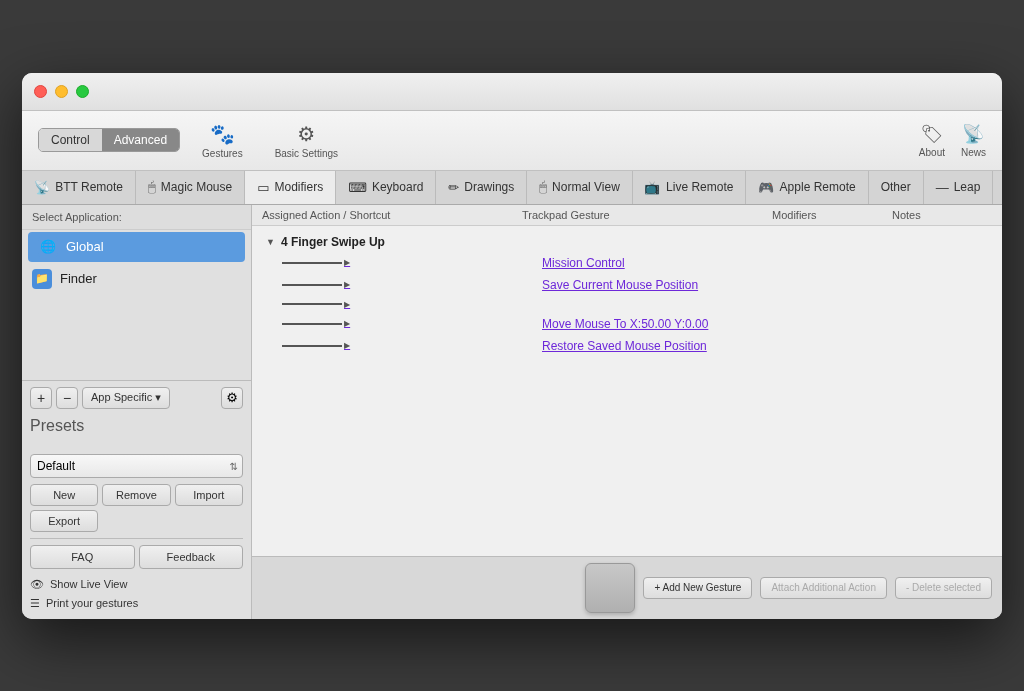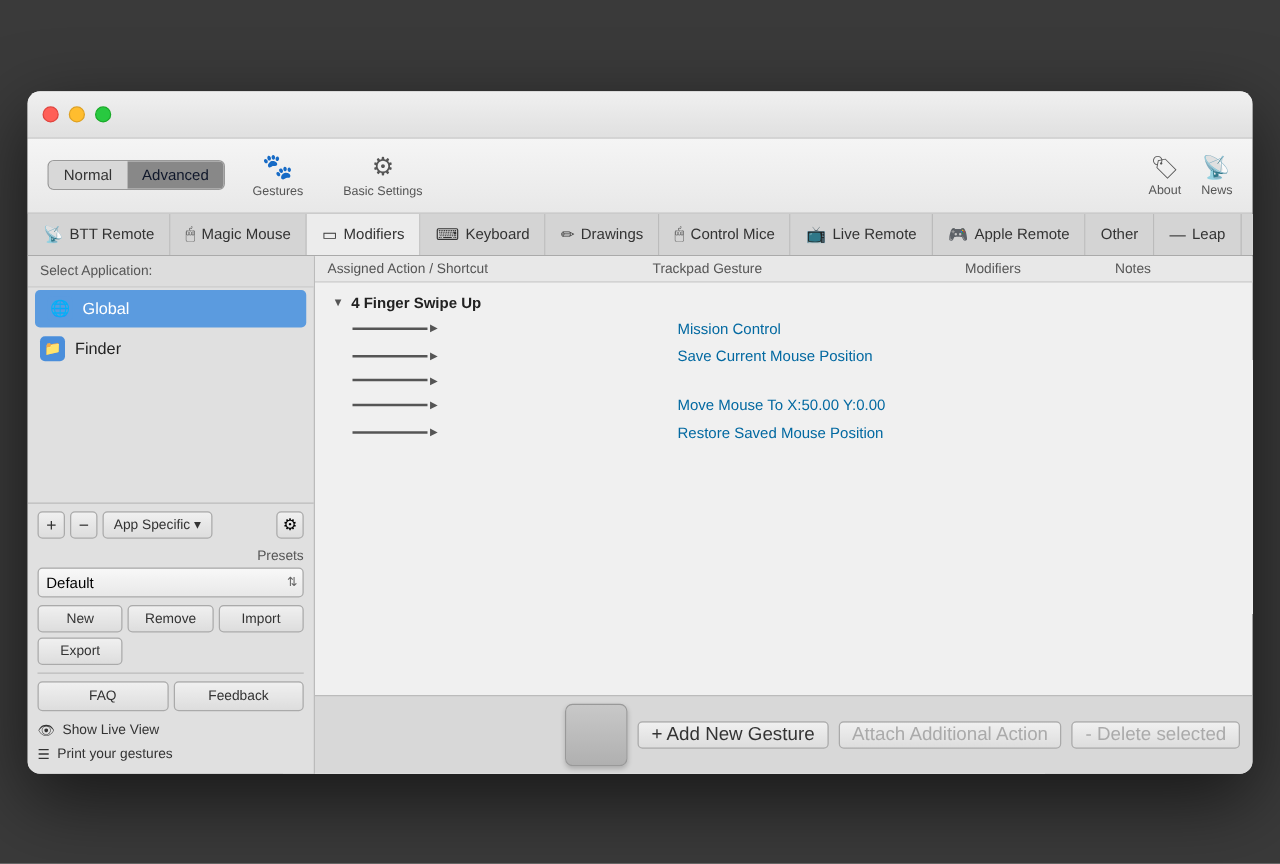--- a/index.html
+++ b/index.html
@@ -58,21 +58,21 @@
     .toolbar-segment button {
       padding: 4px 12px;
       font-size: 12px;
       border: none;
       cursor: pointer;
       background: #d8d8d8;
       color: #333;
     }
     .toolbar-segment button.active {
       background: #888;
-      color: #0f172a;
+      color: #ffffff;
     }
     .toolbar-icon-btn {
       display: flex;
       flex-direction: column;
       align-items: center;
       gap: 2px;
       cursor: pointer;
       padding: 4px 10px;
     }
     .toolbar-icon-btn .icon-label {
@@ -228,24 +228,23 @@
       font-size: 13px;
       display: flex;
       align-items: center;
       justify-content: center;
       margin-left: auto;
     }
     .presets-section {
       margin-bottom: 6px;
     }
     .presets-label {
-      font-size: 11px;
-      color: #555;
-      margin-bottom: 3px;
-      text-align: right;
+      font-size: 16px;
+      color: #555;
+      margin-bottom: 19px;
     }
     .presets-select {
       width: 100%;
       height: 24px;
       border: 1px solid #aaa;
       background: linear-gradient(to bottom, #f8f8f8, #e8e8e8);
       border-radius: 4px;
       font-size: 12px;
       padding: 0 6px;
       appearance: none;
@@ -355,21 +354,22 @@
       color: #222;
       cursor: pointer;
     }
     .triangle { font-size: 9px; color: #555; }
     .gesture-row {
       display: grid;
       grid-template-columns: 260px 1fr;
       align-items: center;
       padding: 4px 20px;
       font-size: 12px;
-      color: #0369a1;
+      color: #6d28d9;
+      text-decoration: underline;
     }
     .gesture-cell {
       display: flex;
       align-items: center;
     }
     .arrow-line {
       display: inline-flex;
       align-items: center;
       gap: 0;
       font-size: 11px;
@@ -412,21 +412,21 @@
       border-radius: 6px;
       box-shadow: 0 2px 4px rgba(0,0,0,0.2);
     }
     .bottom-action-btn {
       height: 22px;
       padding: 0 10px;
       border: 1px solid #aaa;
       background: linear-gradient(to bottom, #f0f0f0, #ddd);
       border-radius: 4px;
       cursor: pointer;
-      font-size: 15px;
+      font-size: 10px;
       color: #333;
     }
     .bottom-action-btn.add {
       font-weight: 500;
     }
     .bottom-action-btn.disabled {
       color: #aaa;
       cursor: default;
     }
   </style>
@@ -438,21 +438,21 @@
   <div class="titlebar">
     <div class="traffic-lights">
       <div class="traffic-light tl-close"></div>
       <div class="traffic-light tl-minimize"></div>
       <div class="traffic-light tl-maximize"></div>
     </div>
   </div>
 
   <div class="toolbar">
     <div class="toolbar-segment">
-      <button>Normal</button>
+      <button>Control</button>
       <button class="active">Advanced</button>
     </div>
     <div class="toolbar-icon-btn">
       <span class="icon-glyph">🐾</span>
       <span class="icon-label">Gestures</span>
     </div>
     <div class="toolbar-icon-btn">
       <span class="icon-glyph">⚙</span>
       <span class="icon-label">Basic Settings</span>
     </div>
@@ -484,21 +484,21 @@
     <div class="tab">
       <span class="tab-icon">⌨</span>
       <span>Keyboard</span>
     </div>
     <div class="tab">
       <span class="tab-icon">✏</span>
       <span>Drawings</span>
     </div>
     <div class="tab">
       <span class="tab-icon">🖱</span>
-      <span>Control Mice</span>
+      <span>Normal View</span>
     </div>
     <div class="tab">
       <span class="tab-icon">📺</span>
       <span>Live Remote</span>
     </div>
     <div class="tab">
       <span class="tab-icon">🎮</span>
       <span>Apple Remote</span>
     </div>
     <div class="tab">

